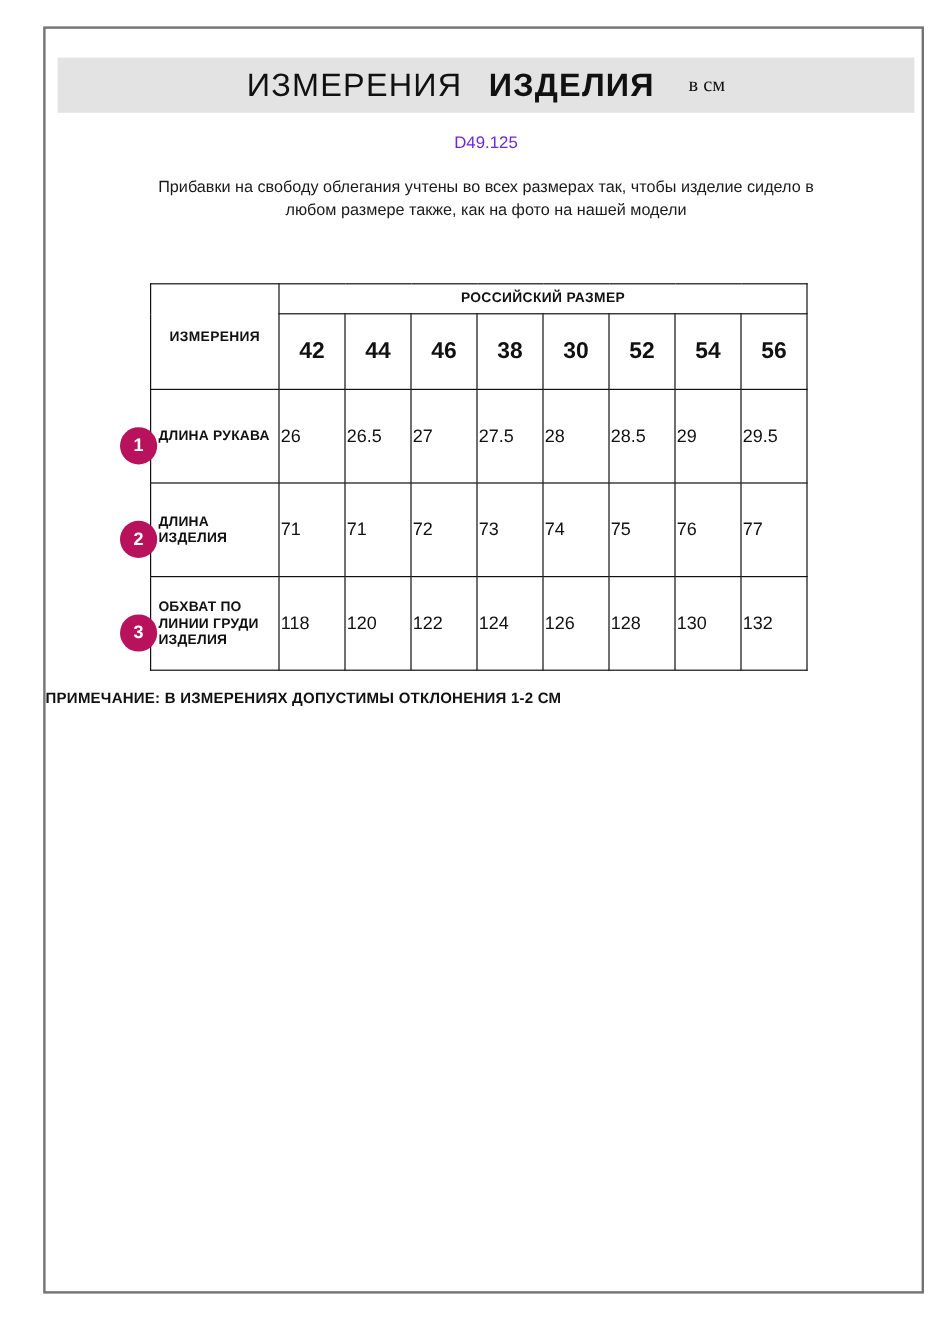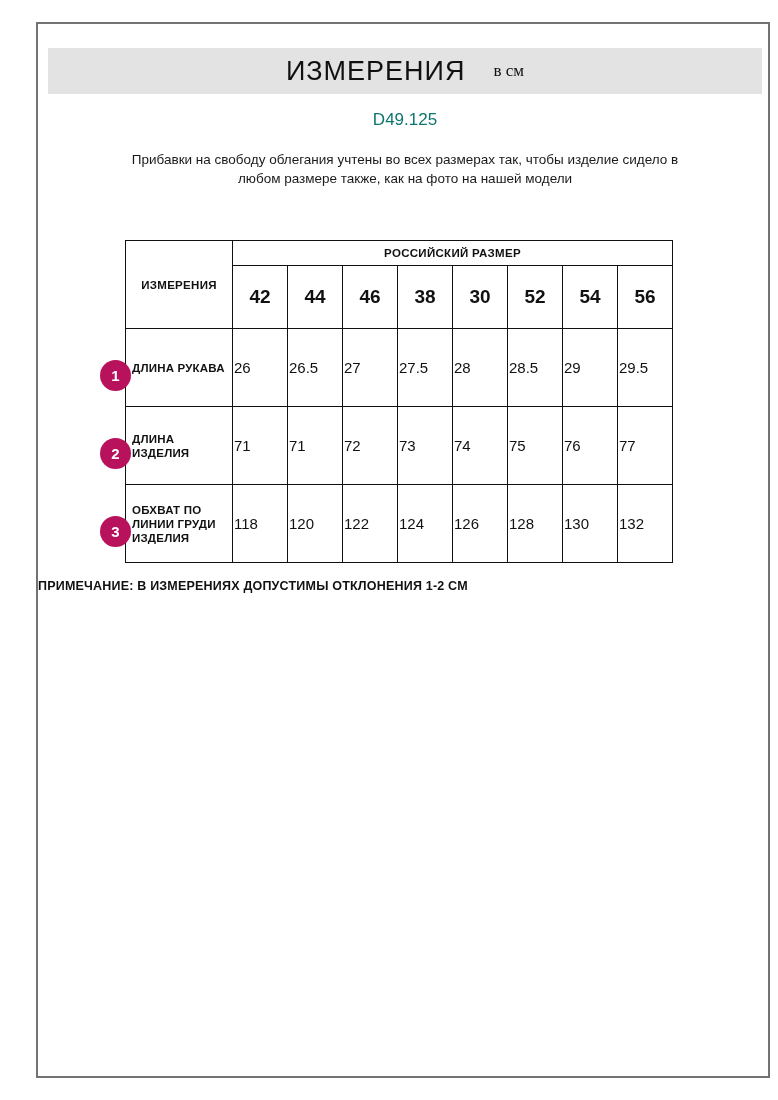--- a/index.html
+++ b/index.html
@@ -56,22 +56,22 @@
   .header-unit {
     font-size: 17px;
     color: #111;
     font-weight: 400;
     margin-left: 6px;
     font-family: Liberation Serif, serif;
   }
   
   .article-code {
     text-align: center;
-    font-size: 17px;
-    color: #0f766e;
+    font-size: 14px;
+    color: #6d28d9;
     margin-top: 16px;
   }
   .intro-text {
     margin: 20px auto 0 auto;
     width: 560px;
     text-align: center;
     font-size: 13.5px;
     line-height: 19px;
     color: #1a1a1a;
   }
@@ -153,20 +153,21 @@
   }
 </style>
 </head>
 <body>
 
 <div class="page-frame">
   <div class="content">
 
     <div class="header-band">
       <span class="header-word-1">ИЗМЕРЕНИЯ</span>
+      <span class="header-word-2">ИЗДЕЛИЯ</span>
       <span class="header-unit">в см</span>
     </div>
 
     <div class="article-code">D49.125</div>
 
     <div class="intro-text">Прибавки на свободу облегания учтены во всех размерах так, чтобы изделие сидело в любом размере также, как на фото на нашей модели</div>
 
     <div class="table-wrap">
 
       <div class="bullet bullet-1">1</div>

